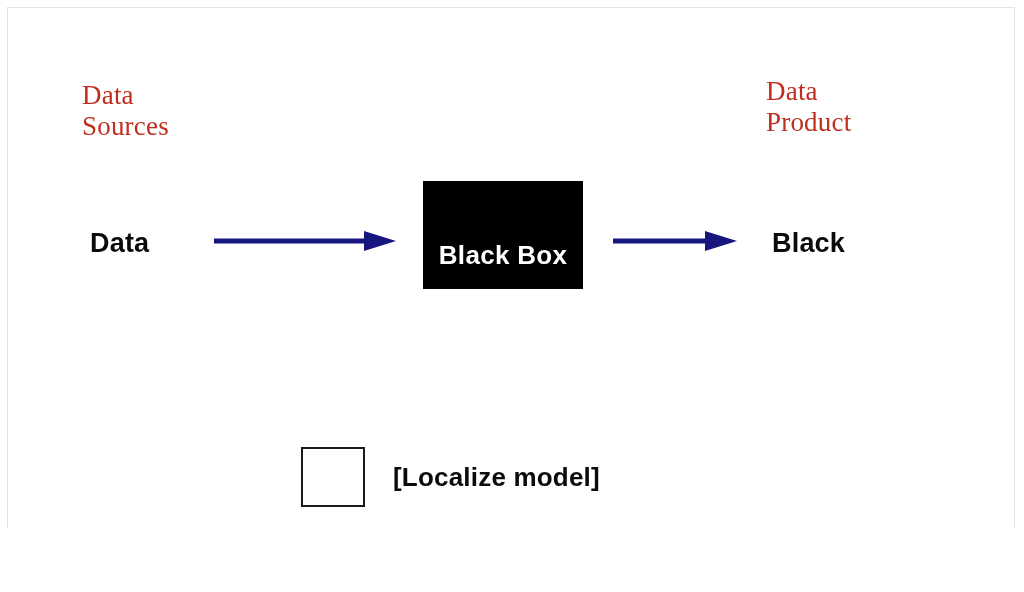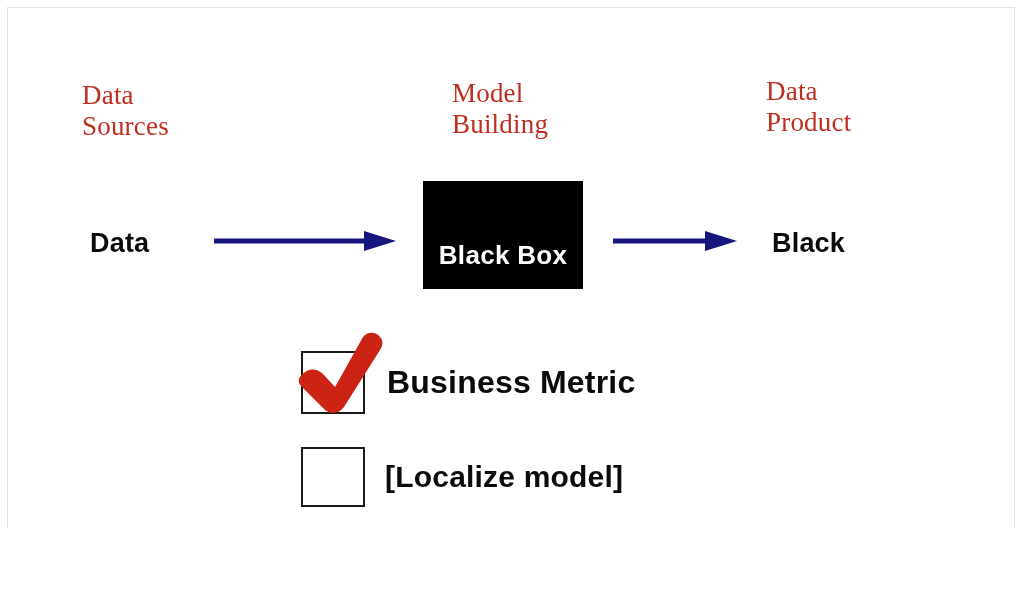--- a/index.html
+++ b/index.html
@@ -111,33 +111,31 @@
   .tick svg { display: block; width: 100%; height: 100%; }
 
   .check-text {
     font-size: 32px;
     font-weight: bold;
     color: #0b0b0b;
     white-space: nowrap;
     letter-spacing: 0.2px;
   }
   .check-row.r1 .check-text { margin-left: 22px; }
-  .check-row.r2 .check-text { margin-left: 20px; font-size: 30px; }
+  .check-row.r2 .check-text { margin-left: 28px; font-size: 26px; }
 </style>
 </head>
 <body>
 
 <div class="slide">
 
   <div class="slide-border"></div>
 
   <div class="stage-label s1">Data
 Sources</div>
-  <div class="stage-label s2">Model
-Building</div>
   <div class="stage-label s3">Data
 Product</div>
 
   <div class="io-label input">Data</div>
 
   <div class="arrow a1">
     <svg viewBox="0 0 182 22" preserveAspectRatio="none">
       <rect x="0" y="8.5" width="156" height="5" fill="#16167e"></rect>
       <polygon points="150,1 182,11 150,21" fill="#16167e"></polygon>
     </svg>
@@ -149,29 +147,19 @@
 
   <div class="arrow a2">
     <svg viewBox="0 0 124 22" preserveAspectRatio="none">
       <rect x="0" y="8.5" width="98" height="5" fill="#16167e"></rect>
       <polygon points="92,1 124,11 92,21" fill="#16167e"></polygon>
     </svg>
   </div>
 
   <div class="io-label output">Black</div>
 
-  <div class="check-row r1">
-    <div class="checkbox">
-      <div class="tick">
-        <svg viewBox="0 0 92 86">
-          <path d="M6 46 C12 38 20 36 28 42 L41 56 L69 6 C74 -1 85 1 88 9 C89 13 88 16 86 19 L50 76 C45 83 36 84 30 78 L8 56 C4 52 4 49 6 46 Z" fill="#cc2414"></path>
-        </svg>
-      </div>
-    </div>
-    <span class="check-text">Business Metric</span>
-  </div>
 
   <div class="check-row r2">
     <div class="checkbox"></div>
     <span class="check-text">[Localize model]</span>
   </div>
 
 </div>
 
 </body></html>

